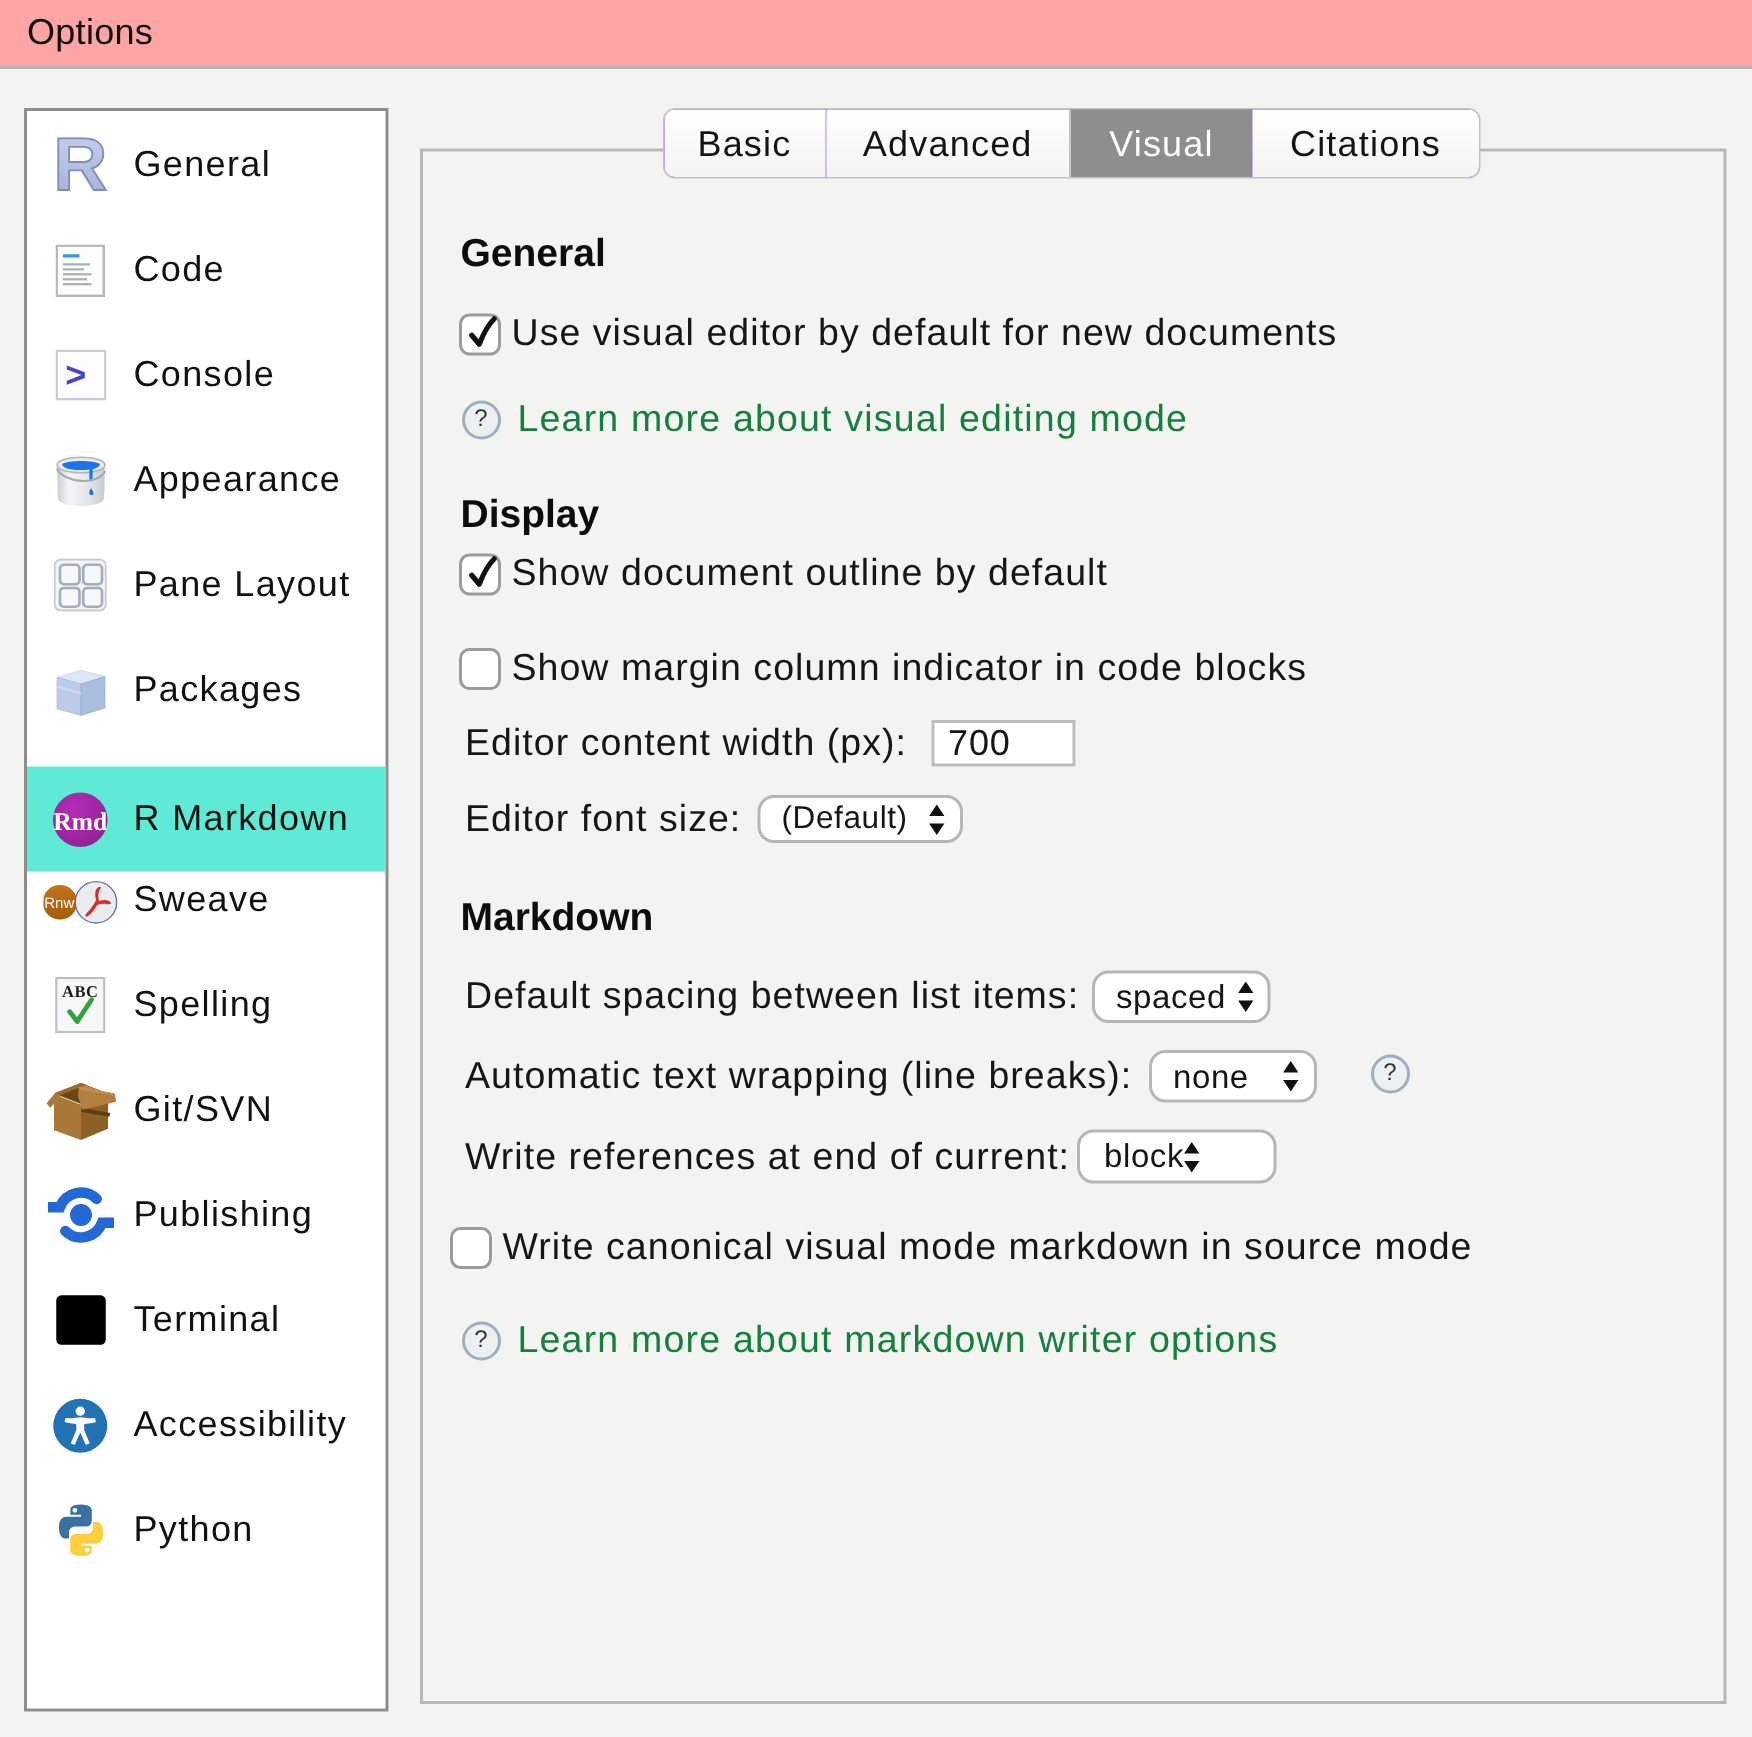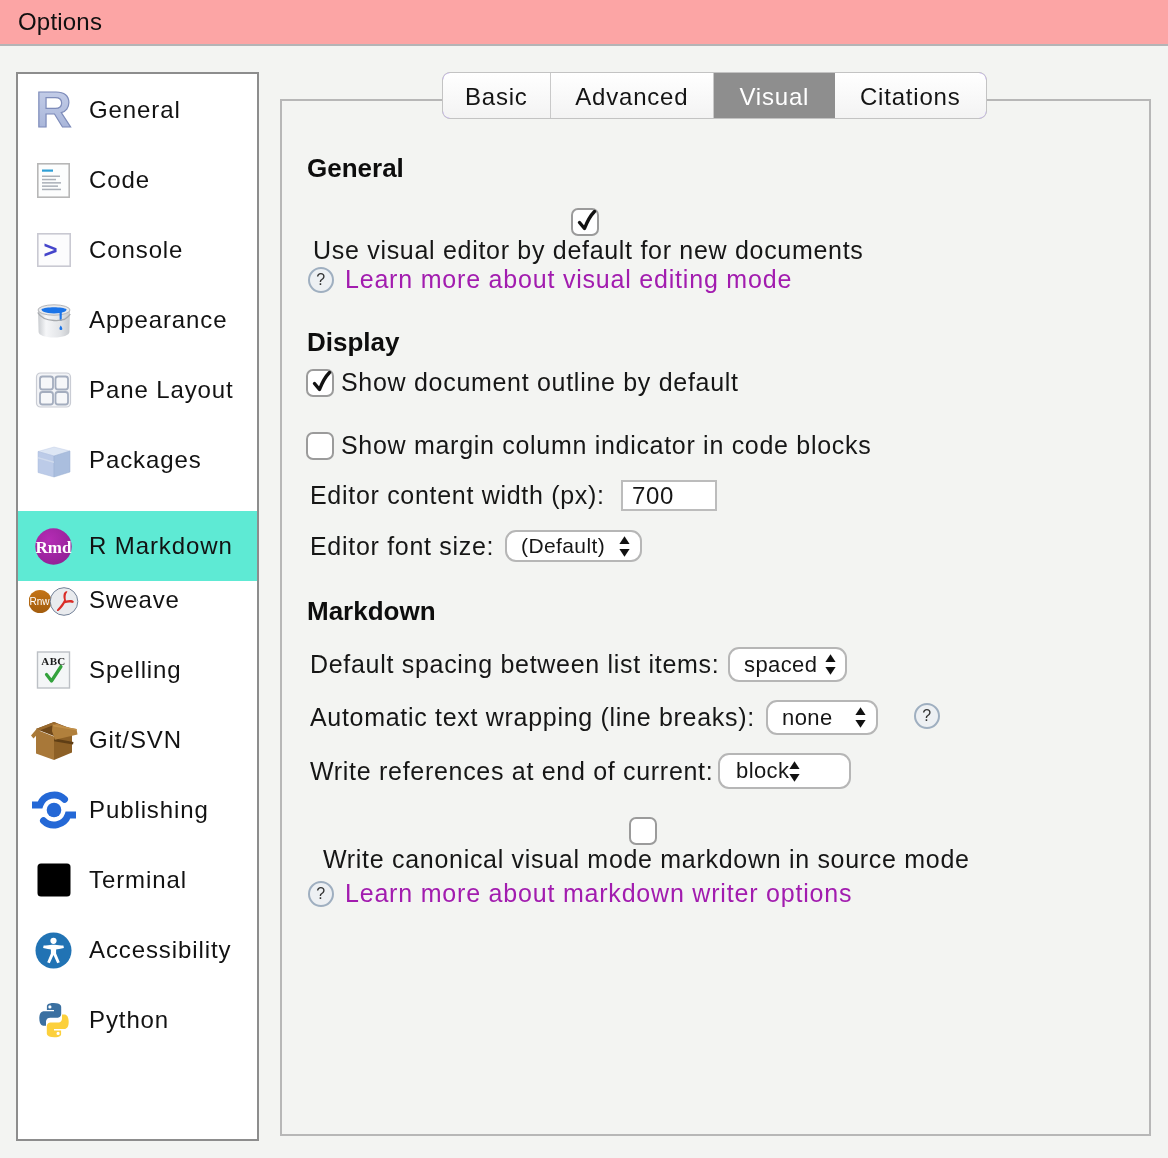--- a/index.html
+++ b/index.html
@@ -60,21 +60,21 @@
   }
   .cb svg { position:absolute; left:2px; top:-2px; }
   .cb + .cblbl { margin-left:7px; }
 
   .qm {
     width:26px; height:26px; border-radius:50%;
     border:2px solid #9fafc0; background:#edf0f3;
     color:#333; font-size:16px; display:flex; align-items:center; justify-content:center;
     flex:none;
   }
-  .link { color:#a21caf; letter-spacing:0.8px; }
+  .link { color:#15803d; letter-spacing:0.8px; }
 
   .inp {
     height:31px; background:#fff; border:2px solid #bcbcbc;
     font-size:24px; font-family:"Liberation Sans",sans-serif;
     padding-left:9px; display:flex; align-items:center; letter-spacing:0.6px;
   }
   .dd {
     background:#ffffff; border:2px solid #b6b6b6; border-radius:11px;
     display:flex; align-items:center; font-size:22px;
     position:relative; letter-spacing:0.4px;
@@ -267,21 +267,21 @@
 
   <div class="panel"></div>
   <div class="tabs">
     <div class="tab" style="width:108px">Basic</div>
     <div class="tab" style="width:164px">Advanced</div>
     <div class="tab sel" style="width:121px">Visual</div>
     <div class="tab" style="width:152px">Citations</div>
   </div>
 
   <div class="h" style="left:307px; top:153px;">General</div>
-  <div class="row" style="left:306px; top:208px;flex-direction:column;">
+  <div class="row" style="left:306px; top:208px;">
     <div class="cb">
       <svg width="24" height="27" viewBox="0 0 24 27">
         <path d="M4.5 14.5 L9.5 20.5 C12 14 15 8 19.5 3.5" fill="none" stroke="#121212" stroke-width="3.4" stroke-linecap="round" stroke-linejoin="round"></path>
       </svg>
     </div>
     <div class="cblbl">Use visual editor by default for new documents</div>
   </div>
   <div class="row" style="left:308px; top:265px;">
     <div class="qm">?</div>
     <div class="link" style="margin-left:11px;">Learn more about visual editing mode</div>
@@ -332,20 +332,20 @@
     <div class="qm">?</div>
   </div>
   <div class="row" style="left:310px; top:753px; height:36px;">Write references at end of current:</div>
   <div class="dd" style="position:absolute; left:718px; top:753px; width:133px; height:36px; padding:0 10px 0 16px; justify-content:flex-start;">
     <span>block</span>
     <svg width="11" height="21" viewBox="0 0 11 21">
       <path d="M5.5 0.3 L10.6 8 H0.4 Z" fill="#111"></path>
       <path d="M5.5 20.7 L0.4 13 H10.6 Z" fill="#111"></path>
     </svg>
   </div>
-  <div class="row" style="left:316px; top:817px;flex-direction:column;">
+  <div class="row" style="left:300px; top:817px;">
     <div class="cb"></div>
     <div class="cblbl">Write canonical visual mode markdown in source mode</div>
   </div>
   <div class="row" style="left:308px; top:879px;">
     <div class="qm">?</div>
     <div class="link" style="margin-left:11px;">Learn more about markdown writer options</div>
   </div>
 
 </body></html>

